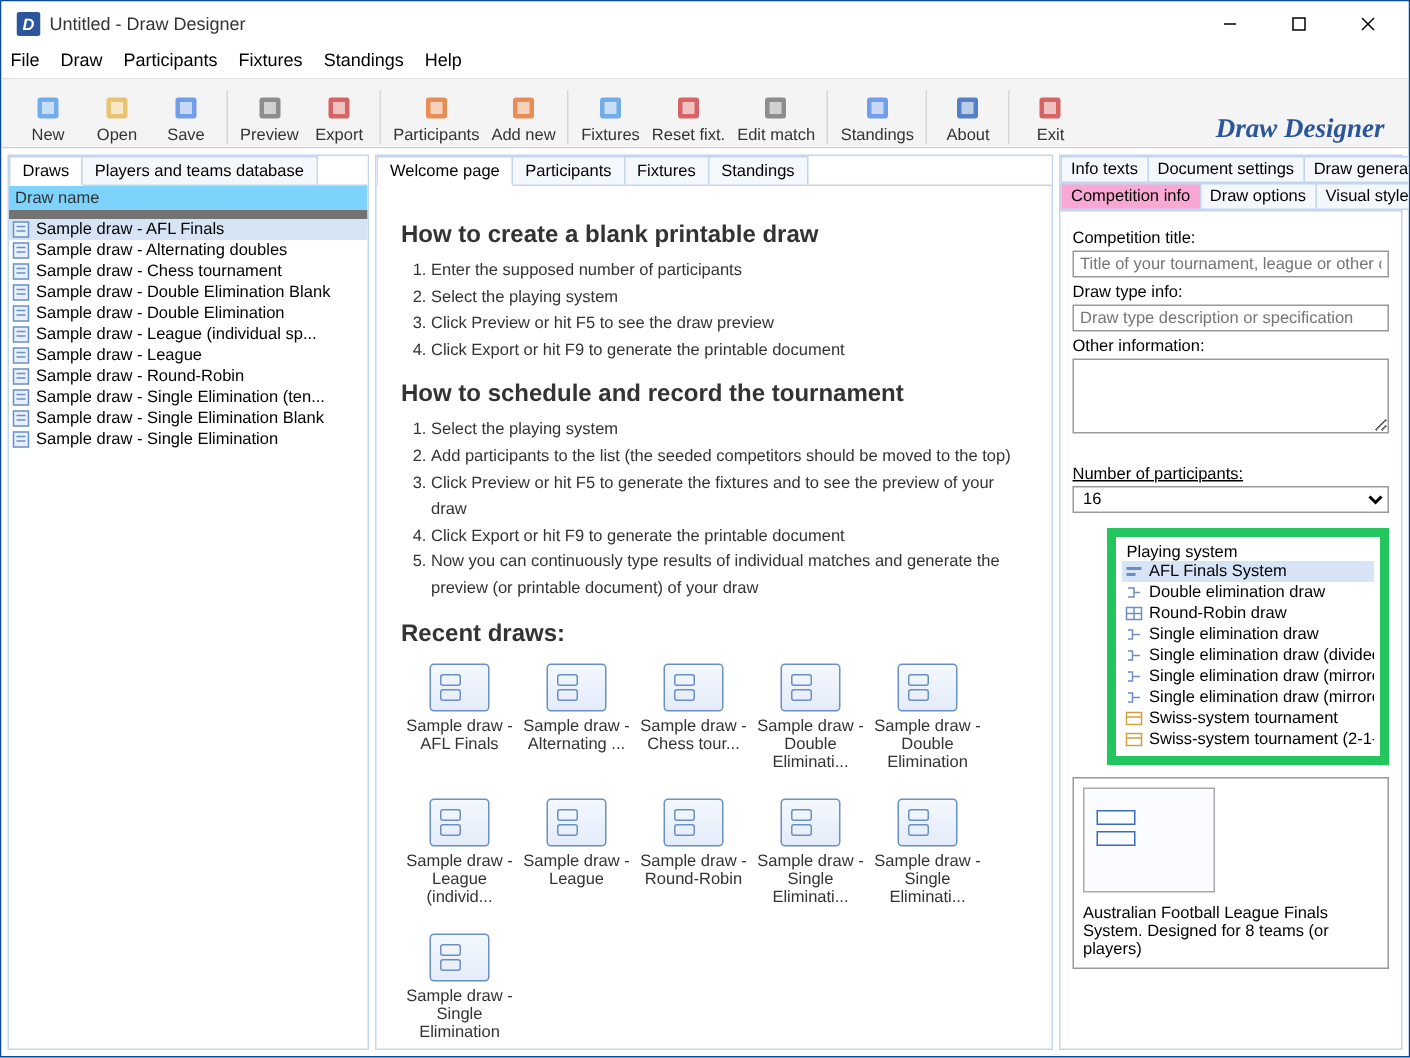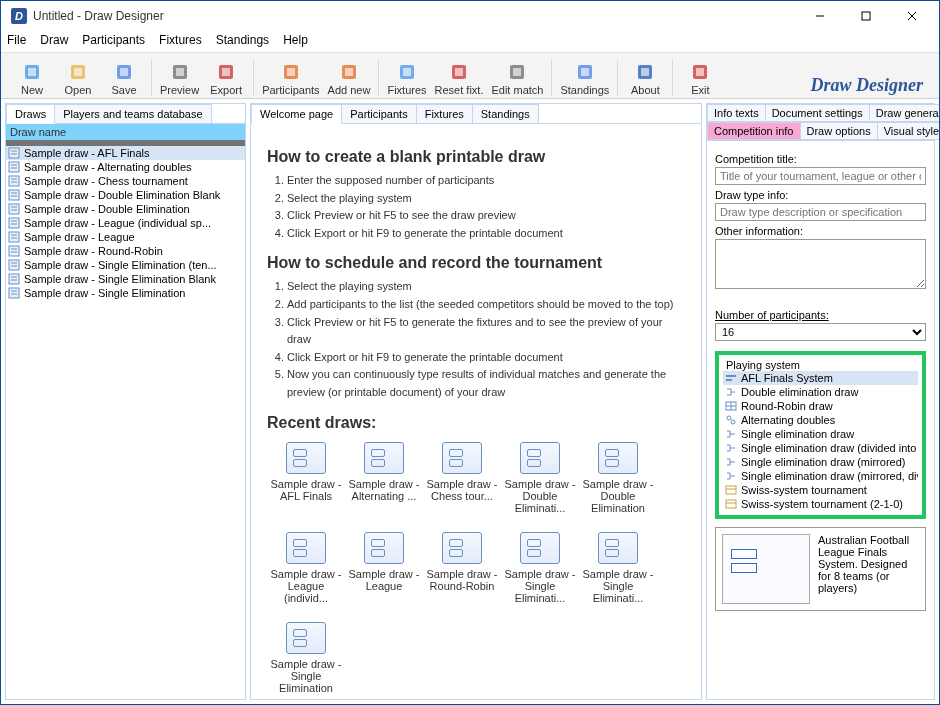--- a/index.html
+++ b/index.html
@@ -41,26 +41,26 @@
 .recent-icon::after { content: ""; position: absolute; left: 6px; bottom: 6px; width: 12px; height: 6px; border: 1px solid #6a8fc5; border-radius: 2px; }
 .right-tabs-wrap { display: flex; flex-direction: column; border-bottom: 1px solid #c2d6f0; }
 .right-tabs-row { display: flex; font-size: 11px; }
 .rt-tab { padding: 2px 6px; border: 1px solid #c2d6f0; background: #f4f7fc; cursor: pointer; margin-right: -1px; white-space: nowrap; }
 .rt-tab.active { background: #f9a8d4; }
 .right-body { padding: 8px; font-size: 11px; flex: 1; overflow-y: auto; }
 .field-label { font-size: 11px; margin-bottom: 2px; margin-top: 4px; display: block; }
 .text-input { width: 100%; border: 1px solid #999; padding: 2px 4px; font-size: 11px; color: #888; }
 .text-input.tall { height: 50px; }
 .select-box { width: 100%; border: 1px solid #999; padding: 1px 2px; font-size: 11px; background: #fff; }
-.fieldset { border: 4px solid #22c55e; padding: 4px; margin-top: 10px; font-size: 11px; }
+.fieldset { border: 6px solid #22c55e; padding: 4px; margin-top: 10px; font-size: 11px; margin-left: 23px; }
 .fieldset-title { font-size: 11px; margin-top: -11px; background: #fff; display: inline-block; padding: 0 3px; }
 .ps-item { display: flex; align-items: center; padding: 1px 2px; cursor: pointer; white-space: nowrap; overflow: hidden; text-overflow: ellipsis; }
 .ps-item.selected { background: #d6e4f5; }
 .ps-icon { width: 12px; height: 10px; margin-right: 4px; flex-shrink: 0; }
-.preview-box { border: 1px solid #999; padding: 6px; margin-top: 8px; display: flex; gap: 8px; font-size: 11px; }
+.preview-box { border: 1px solid #999; padding: 6px; margin-top: 8px; display: flex; gap: 8px; font-size: 11px; flex-direction: column; }
 .preview-thumb { width: 88px; height: 70px; border: 1px solid #aaa; background: #fafcff; flex-shrink: 0; position: relative; }
 .preview-thumb::before { content:""; position:absolute; left:8px; top:14px; width:24px; height:8px; border:1px solid #3a6bbd; }
 .preview-thumb::after { content:""; position:absolute; left:8px; top:28px; width:24px; height:8px; border:1px solid #3a6bbd; }
 </style>
 </head>
 <body>
 <div class="window">
 
 <div class="titlebar">
   <svg class="app-icon" viewBox="0 0 16 16">
@@ -418,27 +418,20 @@
               <div class="ps-item">
                 <svg class="ps-icon" viewBox="0 0 12 10">
                   <rect x="1" y="1" width="10" height="8" fill="none" stroke="#6a8fc5"></rect>
                   <line x1="1" y1="5" x2="11" y2="5" stroke="#6a8fc5"></line>
                   <line x1="6" y1="1" x2="6" y2="9" stroke="#6a8fc5"></line>
                 </svg>
                 <span>Round-Robin draw</span>
               </div>
               <div class="ps-item">
                 <svg class="ps-icon" viewBox="0 0 12 10">
-                  <circle cx="4" cy="3" r="2" fill="none" stroke="#6a8fc5"></circle>
-                  <circle cx="8" cy="7" r="2" fill="none" stroke="#6a8fc5"></circle>
-                </svg>
-                <span>Alternating doubles</span>
-              </div>
-              <div class="ps-item">
-                <svg class="ps-icon" viewBox="0 0 12 10">
                   <path d="M2 2 L5 2 L5 5 L10 5 M2 8 L5 8 L5 5" fill="none" stroke="#6a8fc5"></path>
                 </svg>
                 <span>Single elimination draw</span>
               </div>
               <div class="ps-item">
                 <svg class="ps-icon" viewBox="0 0 12 10">
                   <path d="M2 2 L5 2 L5 5 L10 5 M2 8 L5 8 L5 5" fill="none" stroke="#6a8fc5"></path>
                 </svg>
                 <span>Single elimination draw (divided into 2 pa...</span>
               </div>

